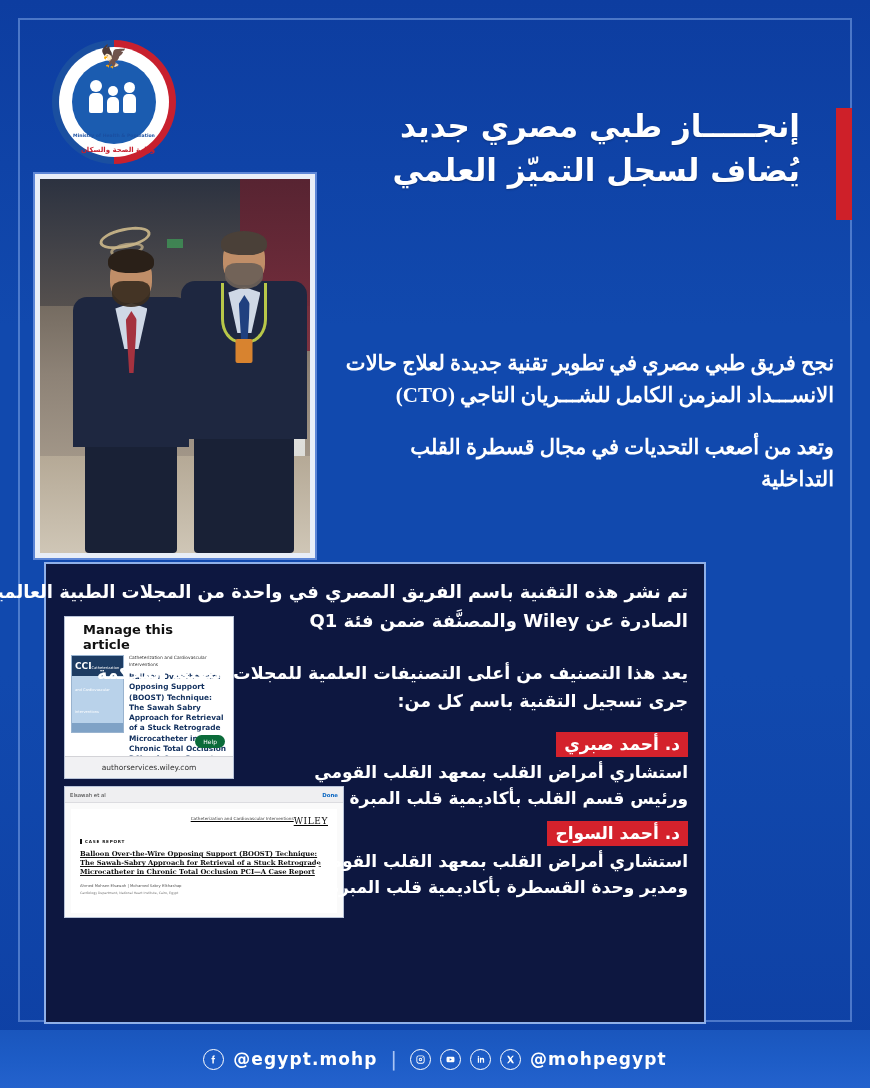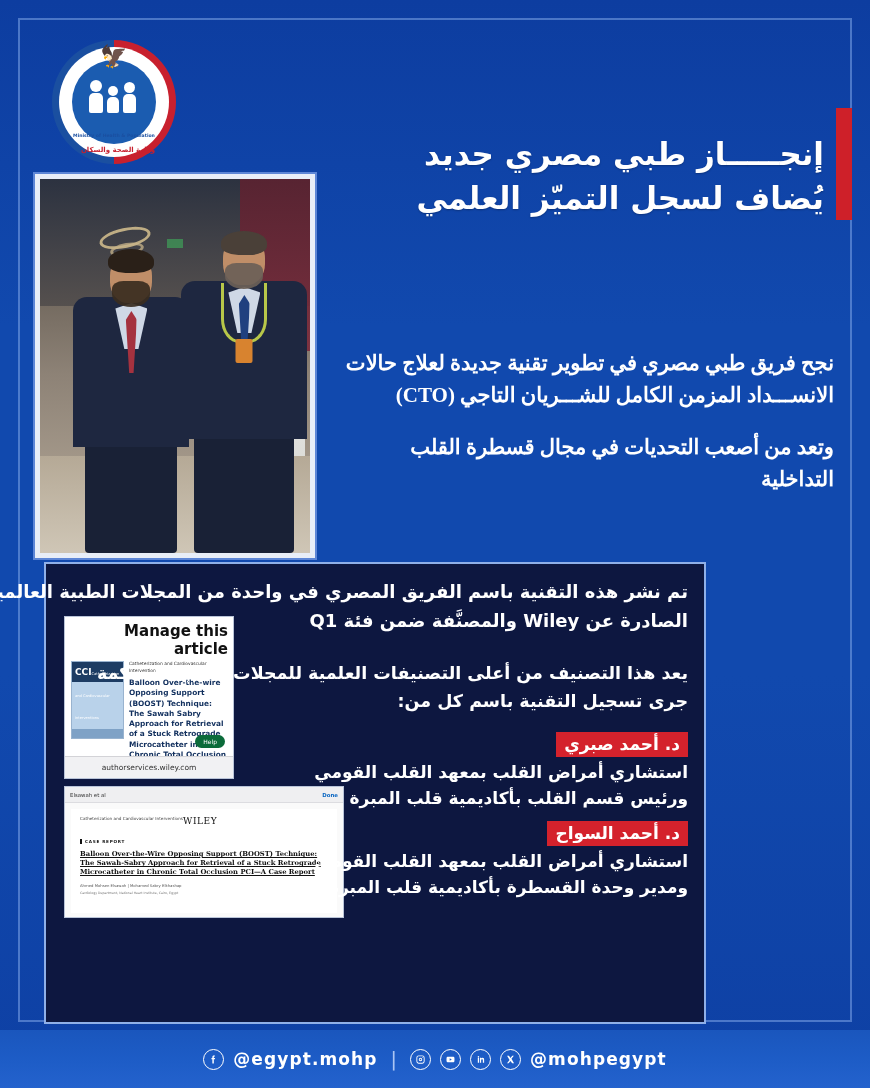--- a/index.html
+++ b/index.html
@@ -52,21 +52,21 @@
   }
   .logo .ar-txt{
     position:absolute; left:8px; right:0; bottom:10px; text-align:center;
     font-size:7px; color:#c8202e; font-weight:bold; letter-spacing:-.2px;
   }
   .logo .en-txt{
     position:absolute; left:0; right:0; bottom:26px; text-align:center;
     font-size:4.6px; color:#1a4fa0; font-weight:bold;
   }
 
-  .headline{ position:absolute; right:46px; top:104px; width:500px; text-align:right;margin-top:28px; }
+  .headline{ position:absolute; right:70px; top:104px; width:500px; text-align:right; }
   .headline .ln{
     color:#fff; font-weight:bold; font-size:31px; line-height:1.42;
     letter-spacing:-.3px; text-shadow:0 1px 2px rgba(0,0,0,.25);
   }
   .red-bar{
     position:absolute; right:18px; top:108px; width:16px; height:112px; background:#ce2029;
   }
   .red-banner{
     position:absolute; right:56px; top:242px; width:432px; height:58px;
     background:#d4222c; display:flex; align-items:center; justify-content:center;
@@ -183,21 +183,21 @@
   }
 
   .pub-text{
     position:absolute; right:16px; top:14px; width:772px; text-align:right; direction:rtl;
     color:#fff; font-weight:bold; font-size:18px; line-height:1.6;
   }
 
   
   .shot{ position:absolute; background:#fff; border:1px solid #b9c4d8; overflow:hidden; }
   .shot1{ left:18px; top:52px; width:170px; height:163px; }
-  .shot1 .s-title{ font-size:15px; font-weight:bold; color:#111; padding:5px 5px 3px; direction:ltr; text-align:right; }
+  .shot1 .s-title{ font-size:13px; font-weight:bold; color:#111; padding:5px 18px 3px; direction:ltr; text-align:left; }
   .shot1 .s-row{ display:flex; gap:5px; padding:0 6px; direction:ltr; }
   .shot1 .cover{
     width:53px; height:78px; background:#b9d2ea; border:1px solid #99b3cf; flex:none; position:relative;
   }
   .shot1 .cover .cci{
     position:absolute; left:0; top:0; width:100%; height:20px; background:#1d3c63;
     color:#fff; font-size:9px; font-weight:bold; line-height:20px; padding-left:3px;
   }
   .shot1 .cover .cci small{ font-size:3.6px; font-weight:normal; }
   .shot1 .cover .ftr{ position:absolute; left:0; bottom:0; width:100%; height:9px; background:#7fa2c6; }
@@ -218,21 +218,21 @@
   }
 
   .shot2{ left:18px; top:222px; width:280px; height:132px; background:#fafafa; }
   .shot2 .bar{
     height:16px; background:#efeff1; border-bottom:1px solid #dcdce0;
     display:flex; align-items:center; justify-content:space-between;
     padding:0 5px; font-size:5.4px; color:#333; direction:ltr;
   }
   .shot2 .bar .done{ color:#0a66c2; font-weight:bold; }
   .shot2 .page{ background:#fff; margin:6px; height:104px; padding:7px 9px; direction:ltr; }
-  .shot2 .jt{ display:flex; justify-content:flex-start; align-items:flex-start; }
+  .shot2 .jt{ display:flex; justify-content:flex-end; align-items:flex-start;text-decoration:underline; }
   .shot2 .jname{ font-size:4.2px; color:#444; }
   .shot2 .wiley{ font-size:9px; color:#111; font-family:"DejaVu Serif","Liberation Serif",serif; letter-spacing:.6px; }
   .shot2 .casetag{
     font-size:4.2px; color:#111; font-weight:bold; letter-spacing:.7px; margin-top:13px;
     border-left:2px solid #111; padding-left:3px;
   }
   .shot2 .ptitle{
     font-size:6.8px; font-weight:bold; color:#111; line-height:1.36; margin-top:6px;
     font-family:"DejaVu Serif","Liberation Serif",serif;
     text-decoration:underline;

